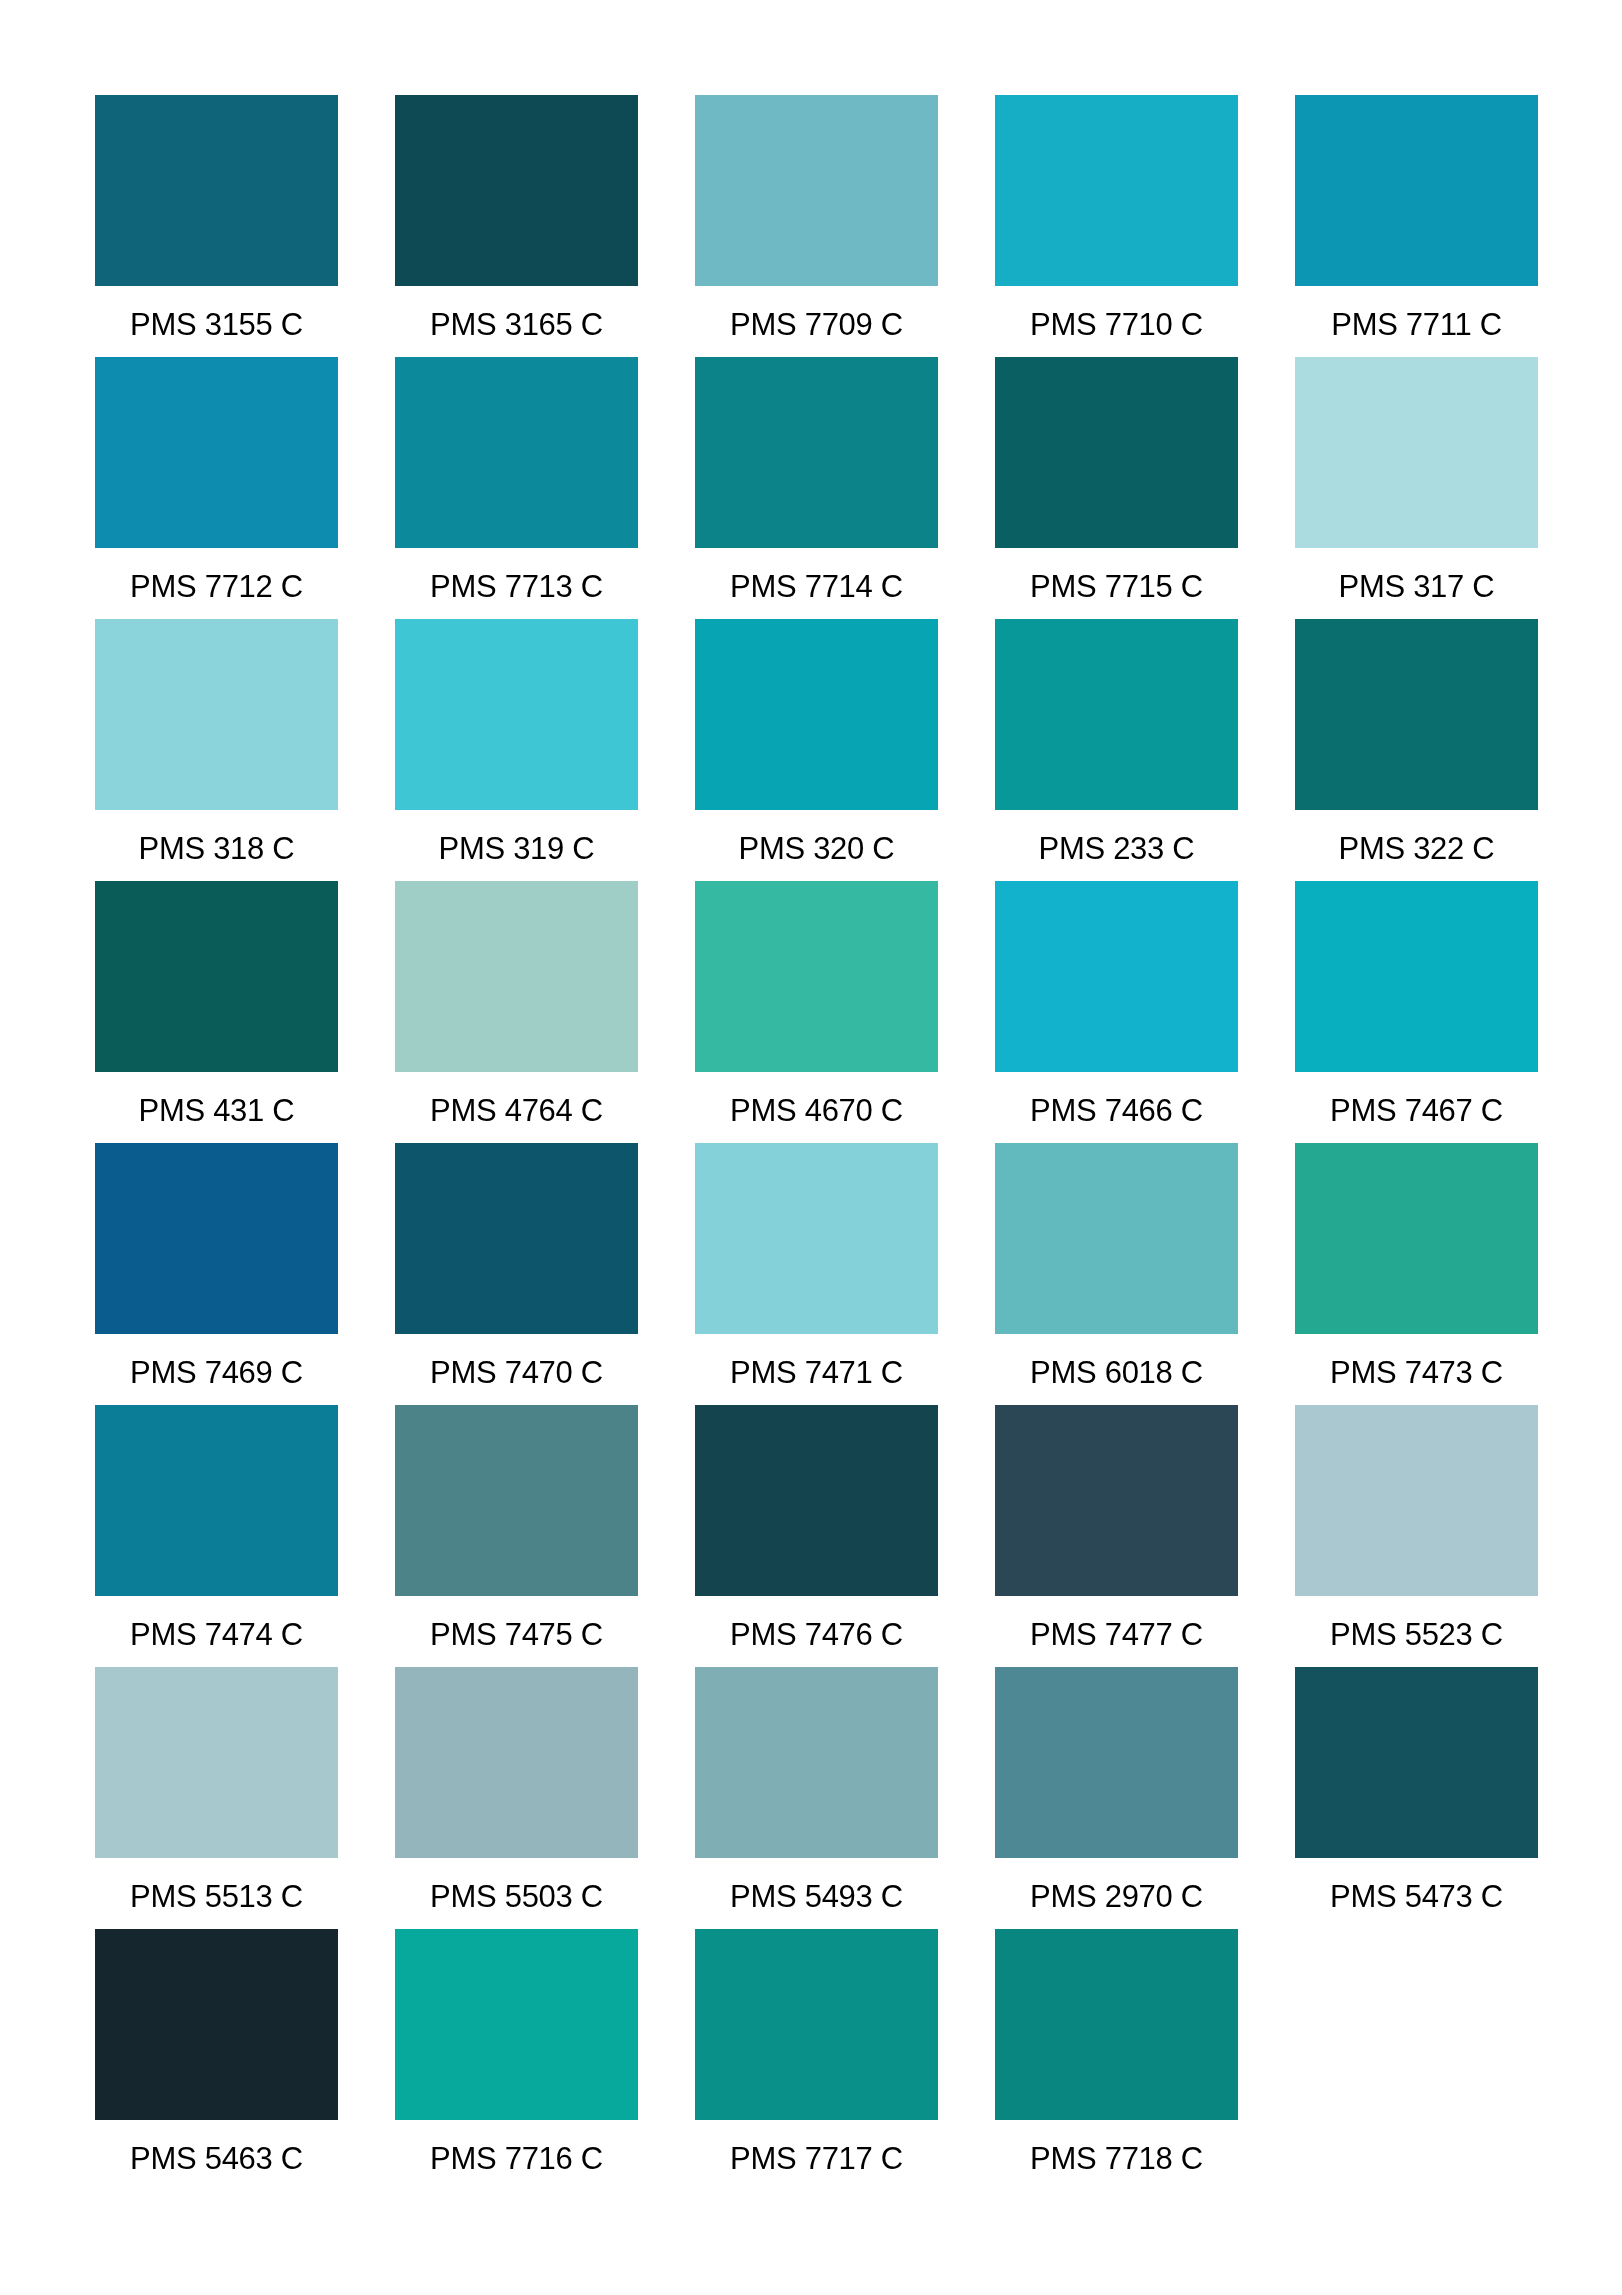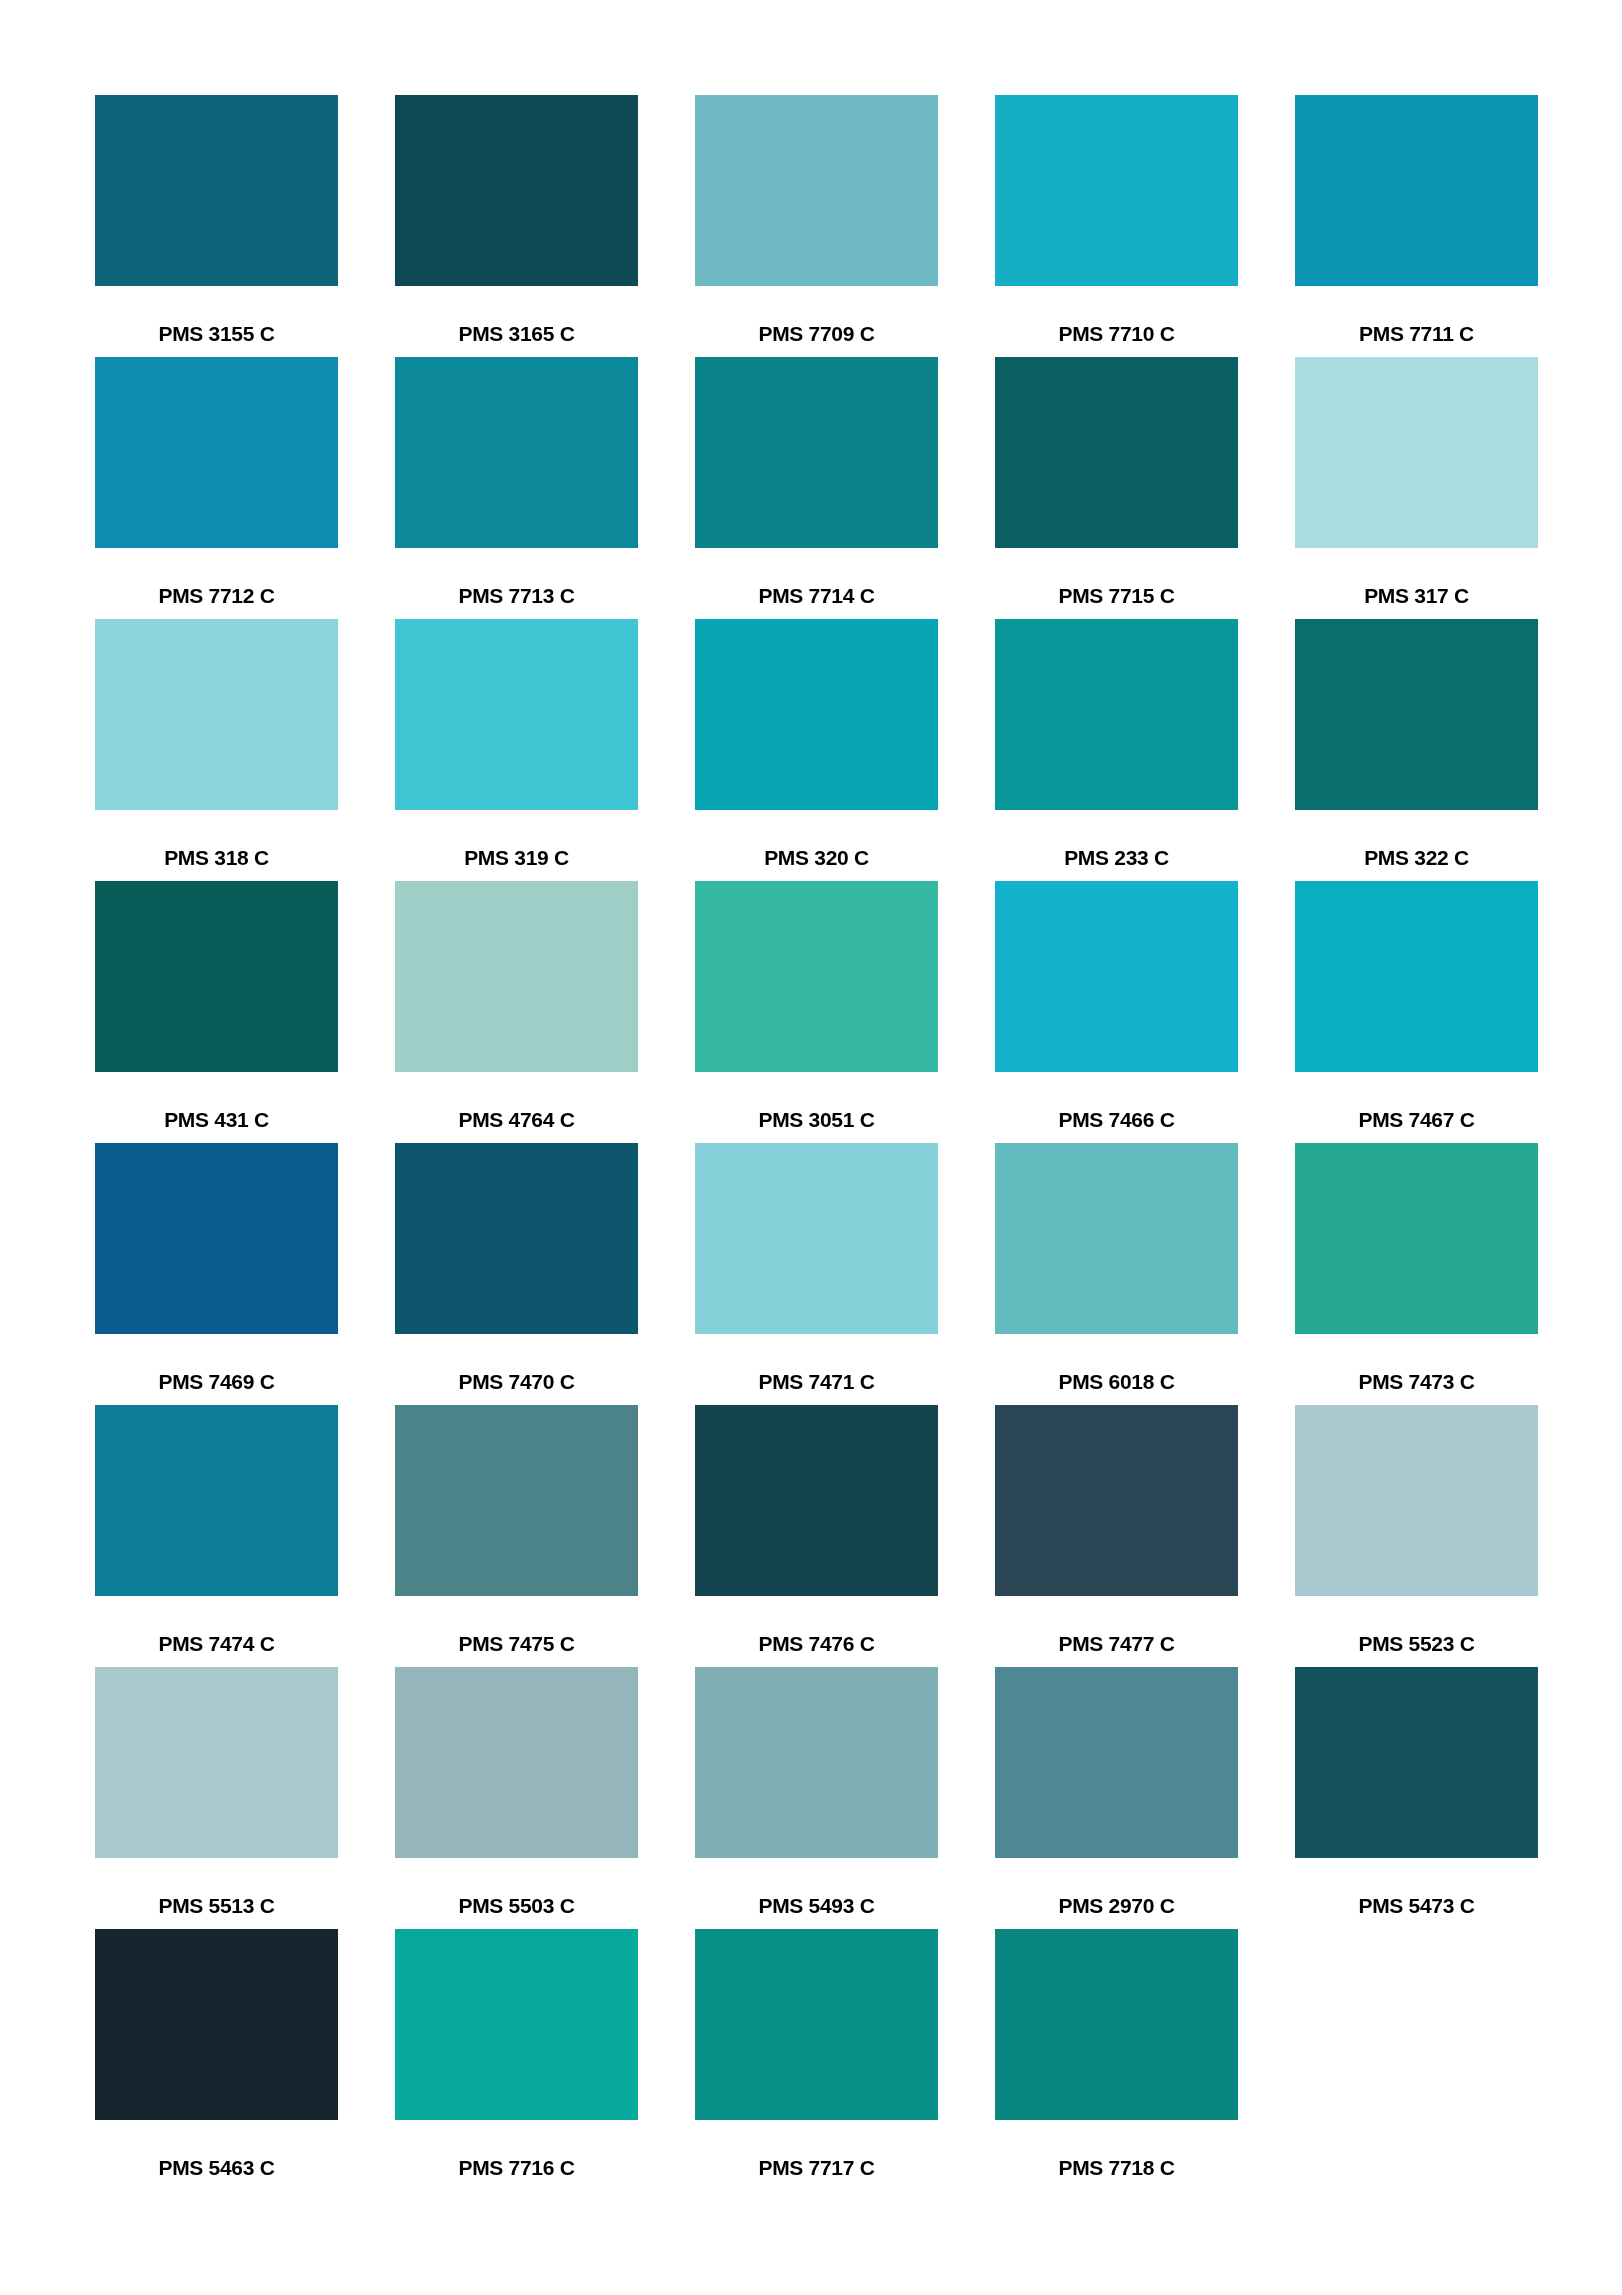--- a/index.html
+++ b/index.html
@@ -41,25 +41,25 @@
   .swatch-chip {
     width: 243px;
     height: 191px;
     display: block;
   }
 
   .swatch-label {
     width: 243px;
     text-align: center;
     font-family: "Liberation Sans", sans-serif;
-    font-size: 21px;
-    font-weight: bold;
+    font-size: 31px;
+    font-weight: normal;
     color: #000000;
     letter-spacing: -0.3px;
-    margin-top: 37px;
+    margin-top: 23px;
     line-height: 1;
     white-space: nowrap;
   }
 </style>
 </head>
 <body style="background: rgb(255, 255, 255);">
 
 <div id="palette-sheet">
   <div class="swatch-grid">
       <div class="swatch-cell">
@@ -125,21 +125,21 @@
       <div class="swatch-cell">
         <div class="swatch-chip" style="background-color: rgb(10, 92, 88);"></div>
         <div class="swatch-label">PMS 431 C</div>
       </div>
       <div class="swatch-cell">
         <div class="swatch-chip" style="background-color: rgb(158, 206, 197);"></div>
         <div class="swatch-label">PMS 4764 C</div>
       </div>
       <div class="swatch-cell">
         <div class="swatch-chip" style="background-color: rgb(53, 185, 162);"></div>
-        <div class="swatch-label">PMS 3051 C</div>
+        <div class="swatch-label">PMS 4670 C</div>
       </div>
       <div class="swatch-cell">
         <div class="swatch-chip" style="background-color: rgb(18, 178, 204);"></div>
         <div class="swatch-label">PMS 7466 C</div>
       </div>
       <div class="swatch-cell">
         <div class="swatch-chip" style="background-color: rgb(8, 175, 190);"></div>
         <div class="swatch-label">PMS 7467 C</div>
       </div>
       <div class="swatch-cell">

